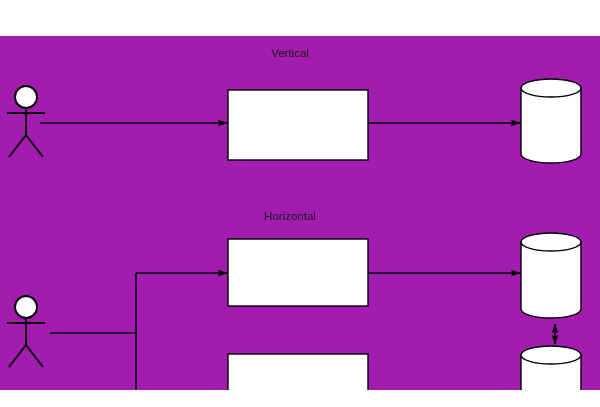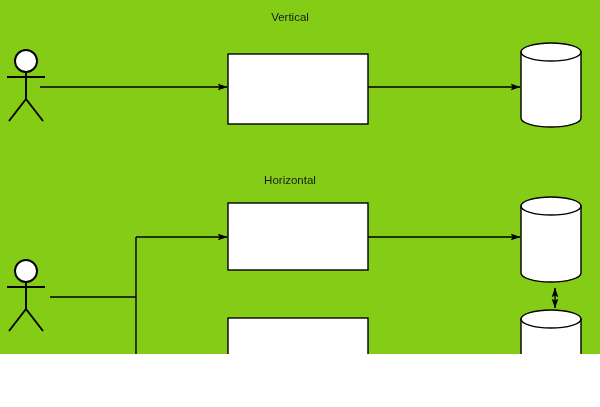--- a/index.html
+++ b/index.html
@@ -8,22 +8,23 @@
     padding: 0;
     background: #ffffff;
   }
   body {
     font-family: "Liberation Sans", sans-serif;
   }
   #canvas {
     position: relative;
     width: 600px;
     height: 354px;
-    background: #84cc16;
+    background: #a21caf;
     overflow: hidden;
+    margin-top: 36px;
   }
   #diagram-svg {
     position: absolute;
     left: 0;
     top: 0;
     width: 600px;
     height: 407px;
     display: block;
   }
   .edge {

